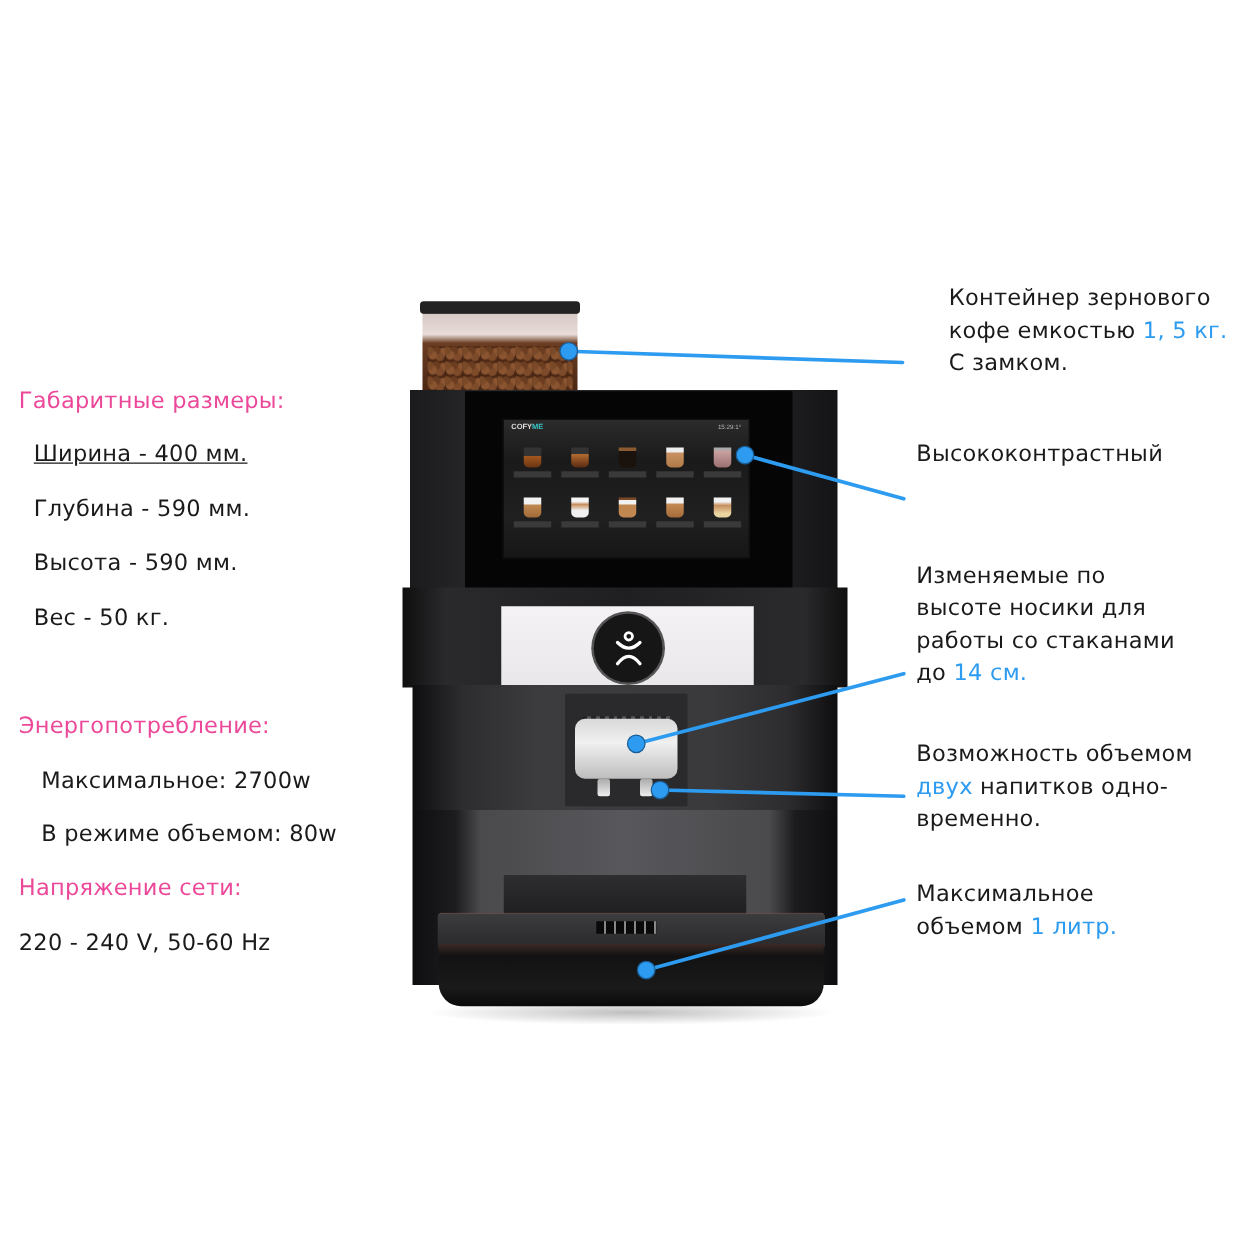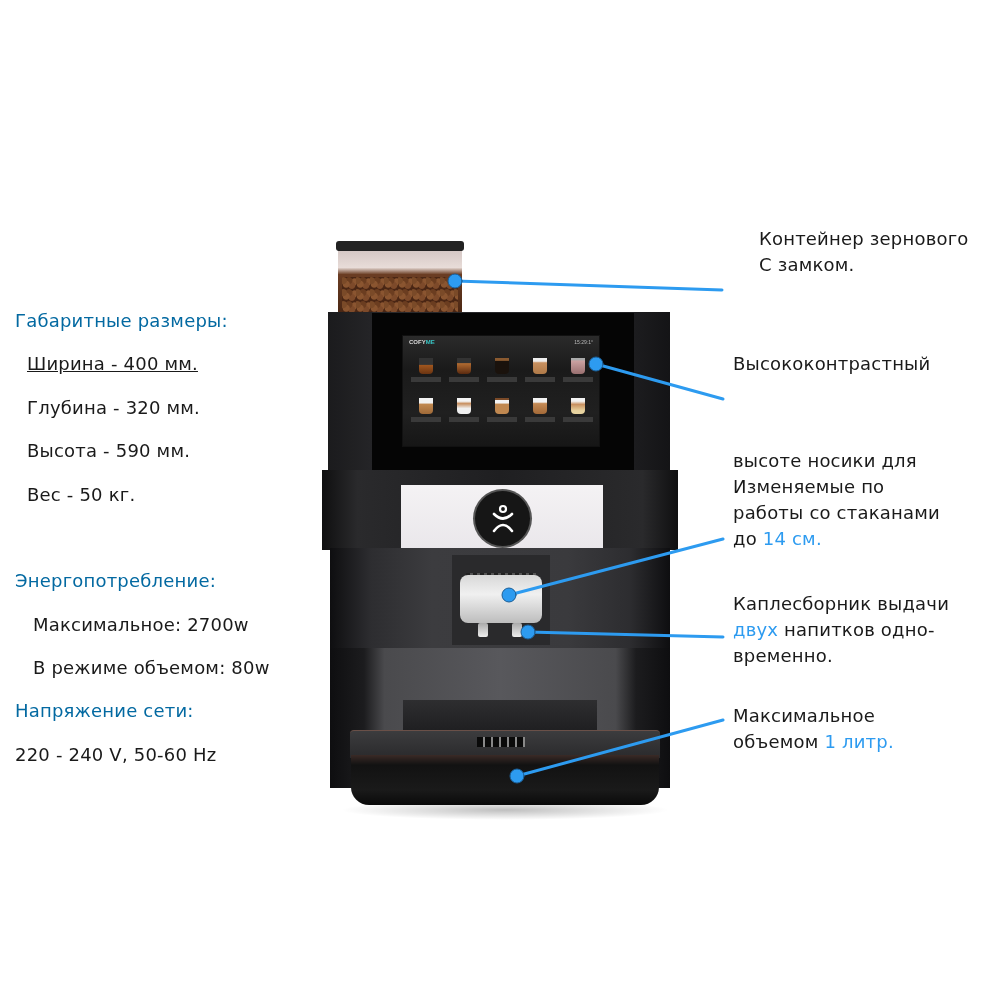--- a/index.html
+++ b/index.html
@@ -1,20 +1,20 @@
 <!DOCTYPE html>
 <html><head>
   <meta charset="utf-8">
   <style>
     * { margin: 0; padding: 0; box-sizing: border-box; }
     html, body { width: 1000px; height: 1000px; background: #ffffff; overflow: hidden; }
     body { position: relative; font-family: "DejaVu Sans", "Liberation Sans", sans-serif; color: #1a1a1a; }
 
     .spec-line { position: absolute; font-size: 18px; white-space: nowrap; letter-spacing: 0.2px; }
-    .spec-head { color: #0369a1; }
+    .spec-head { color: #ec4899; }
     .blue { color: #2d9bf0; }
 
     .callout { position: absolute; font-size: 18px; line-height: 26px; color: #1a1a1a; white-space: nowrap; letter-spacing: 0.2px; }
 
     
     .machine { position: absolute; left: 0; top: 0; width: 1000px; height: 1000px; pointer-events: none; }
     .hopper { position: absolute; left: 338px; top: 243px; width: 124px; height: 70px; border-radius: 3px 3px 0 0;
       background: linear-gradient(180deg, #3a3a3a 0%, #2a2a2a 10%, #d6c9c6 12%, #e8dcd8 35%, #6b3d23 45%, #4a2714 100%); }
     .hopper-lid { position: absolute; left: 336px; top: 241px; width: 128px; height: 10px; background: #222; border-radius: 3px; }
     .beans { position: absolute; left: 342px; top: 277px; width: 116px; height: 36px;
@@ -57,21 +57,21 @@
 
     
     svg.leaders { position: absolute; left: 0; top: 0; width: 1000px; height: 1000px; }
   </style>
 </head>
 <body>
 
 <div>
   <div class="spec-line spec-head" style="left:15px; top:310px;">Габаритные размеры:</div>
   <div class="spec-line" style="left:27px; top:353px;text-decoration:underline;">Ширина - 400 мм.</div>
-  <div class="spec-line" style="left:27px; top:397px;">Глубина - 320 мм.</div>
+  <div class="spec-line" style="left:27px; top:397px;">Глубина - 590 мм.</div>
   <div class="spec-line" style="left:27px; top:440px;">Высота - 590 мм.</div>
   <div class="spec-line" style="left:27px; top:484px;">Вес - 50 кг.</div>
 
   <div class="spec-line spec-head" style="left:15px; top:570px;">Энергопотребление:</div>
   <div class="spec-line" style="left:33px; top:614px;">Максимальное: 2700w</div>
   <div class="spec-line" style="left:33px; top:657px;">В режиме объемом: 80w</div>
 
   <div class="spec-line spec-head" style="left:15px; top:700px;">Напряжение сети:</div>
   <div class="spec-line" style="left:15px; top:744px;">220 - 240 V, 50-60 Hz</div>
 </div>
@@ -167,36 +167,37 @@
     <circle cx="509" cy="595" r="7" stroke="#1b5e96" stroke-width="1"></circle>
     <line x1="528" y1="632" x2="723" y2="637"></line>
     <circle cx="528" cy="632" r="7" stroke="#1b5e96" stroke-width="1"></circle>
     <line x1="517" y1="776" x2="723" y2="720"></line>
     <circle cx="517" cy="776" r="7" stroke="#1b5e96" stroke-width="1"></circle>
   </g>
 </svg>
 
 <div class="callout" style="left:733px; top:226px;margin-left:26px;">
   <div><span>Контейнер зернового</span></div>
+  <div><span>кофе емкостью </span><span class="blue">1, 5 кг.</span></div>
   <div><span>С замком.</span></div>
 </div>
 
 <div class="callout" style="left:733px; top:351px;">
   <div><span>Высококонтрастный</span></div>
 </div>
 
 <div class="callout" style="left:733px; top:448px;">
+  <div><span>Изменяемые по</span></div>
   <div><span>высоте носики для</span></div>
-  <div><span>Изменяемые по</span></div>
   <div><span>работы со стаканами</span></div>
   <div><span>до </span><span class="blue">14 см.</span></div>
 </div>
 
 <div class="callout" style="left:733px; top:591px;">
-  <div><span>Каплесборник выдачи</span></div>
+  <div><span>Возможность объемом</span></div>
   <div><span class="blue">двух</span><span> напитков одно-</span></div>
   <div><span>временно.</span></div>
 </div>
 
 <div class="callout" style="left:733px; top:703px;">
   <div><span>Максимальное</span></div>
   <div><span>объемом </span><span class="blue">1 литр.</span></div>
 </div>
 
 </body></html>

